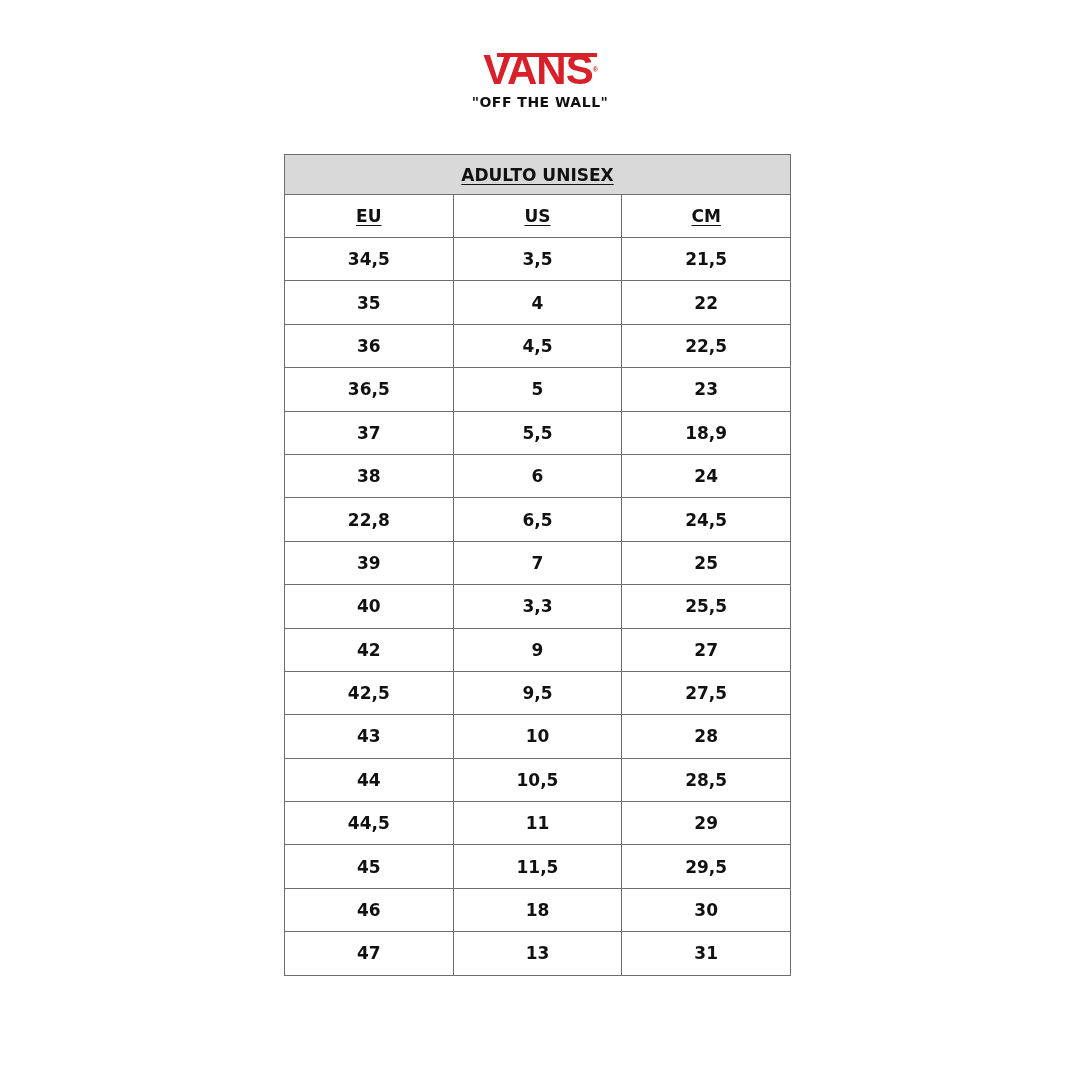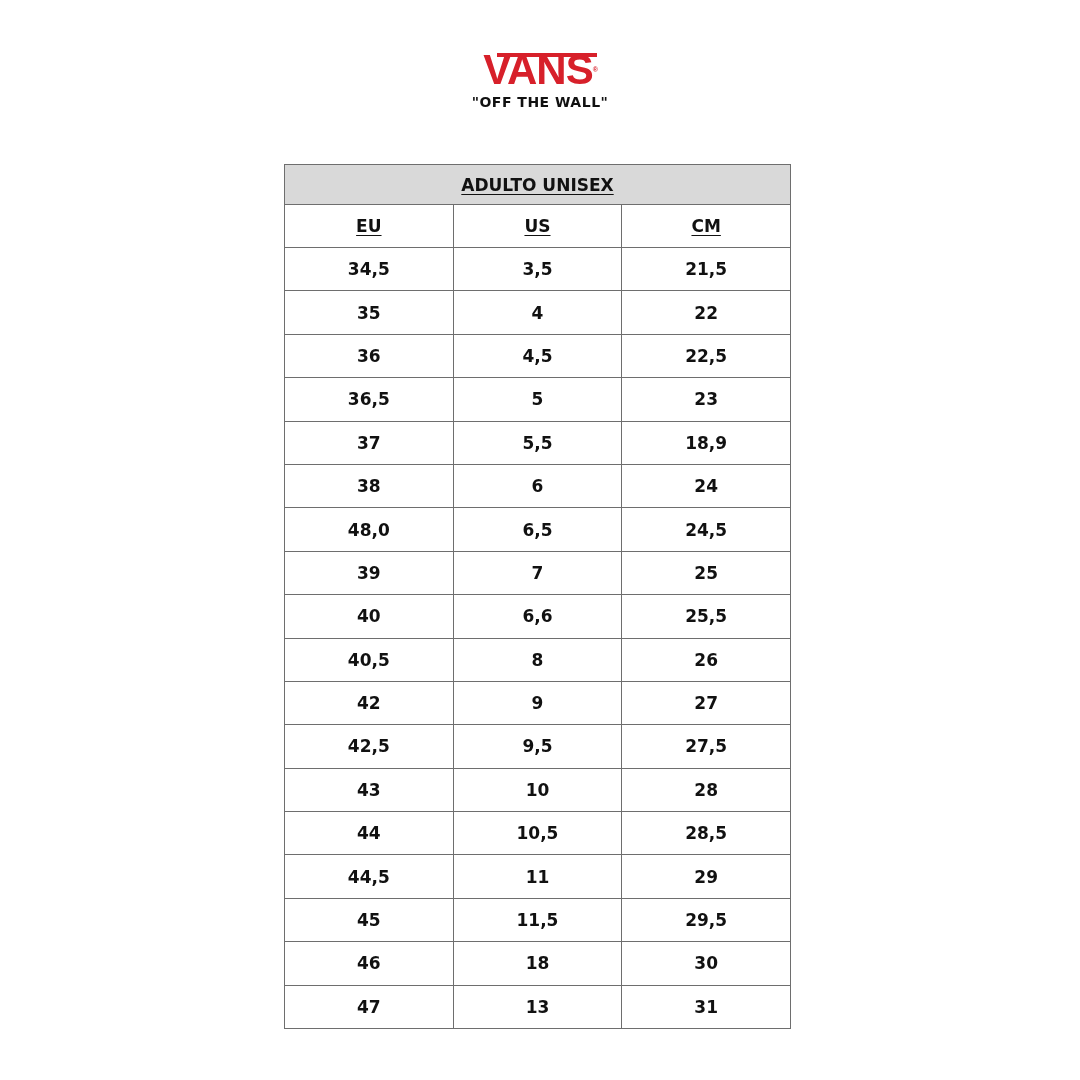--- a/index.html
+++ b/index.html
@@ -2,21 +2,21 @@
 <html><head>
 <meta charset="utf-8">
 <style>
   html, body { margin:0; padding:0; background:#ffffff; }
   body { width:1080px; height:1080px; position:relative; overflow:hidden; font-family:"DejaVu Sans", sans-serif; }
   .logo { position:absolute; left:440px; top:50px; width:200px; text-align:center; }
   .logo-word { position:relative; display:inline-block; color:#d7202a; font-family:"Liberation Sans", sans-serif; font-weight:bold; font-size:42px; letter-spacing:-1px; line-height:40px; font-style:normal; }
   .logo-bar { position:absolute; left:14px; right:0; top:3px; height:4px; background:#d7202a; }
   .logo-reg { font-size:7px; vertical-align:bottom; color:#d7202a; }
   .logo-tag { margin-top:4px; font-family:"DejaVu Sans", sans-serif; font-weight:bold; font-size:14px; color:#111; letter-spacing:0.5px; }
-  table.size { position:absolute; left:284px; top:164px; width:507px; border-collapse:collapse; table-layout:fixed; }
+  table.size { position:absolute; left:284px; top:154px; width:507px; border-collapse:collapse; table-layout:fixed; }
   table.size td, table.size th { border:1.5px solid #6e6e6e; text-align:center; font-weight:bold; color:#111; font-size:17px; padding:0; }
   .title-row th { background:#d9d9d9; height:39px; font-size:17px; }
   .head-row th { height:42px; }
   .u { text-decoration:underline; text-underline-offset:3px; }
   tbody td { height:42.4px;margin-top:23px; }
 </style>
 </head>
 <body>
 
 <div class="logo">
@@ -63,38 +63,33 @@
         <td>37</td>
         <td>5,5</td>
         <td>18,9</td>
       </tr>
       <tr>
         <td>38</td>
         <td>6</td>
         <td>24</td>
       </tr>
       <tr>
-        <td>48,0</td>
+        <td>22,8</td>
         <td>6,5</td>
         <td>24,5</td>
       </tr>
       <tr>
         <td>39</td>
         <td>7</td>
         <td>25</td>
       </tr>
       <tr>
         <td>40</td>
-        <td>6,6</td>
+        <td>3,3</td>
         <td>25,5</td>
-      </tr>
-      <tr>
-        <td>40,5</td>
-        <td>8</td>
-        <td>26</td>
       </tr>
       <tr>
         <td>42</td>
         <td>9</td>
         <td>27</td>
       </tr>
       <tr>
         <td>42,5</td>
         <td>9,5</td>
         <td>27,5</td>

